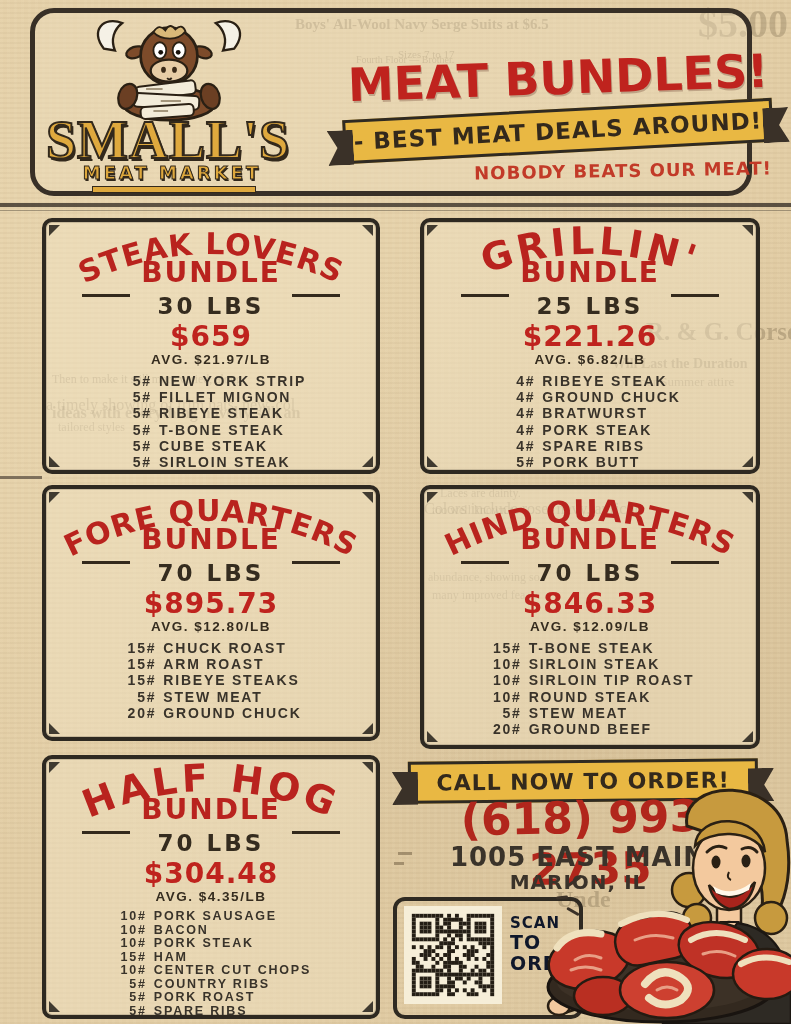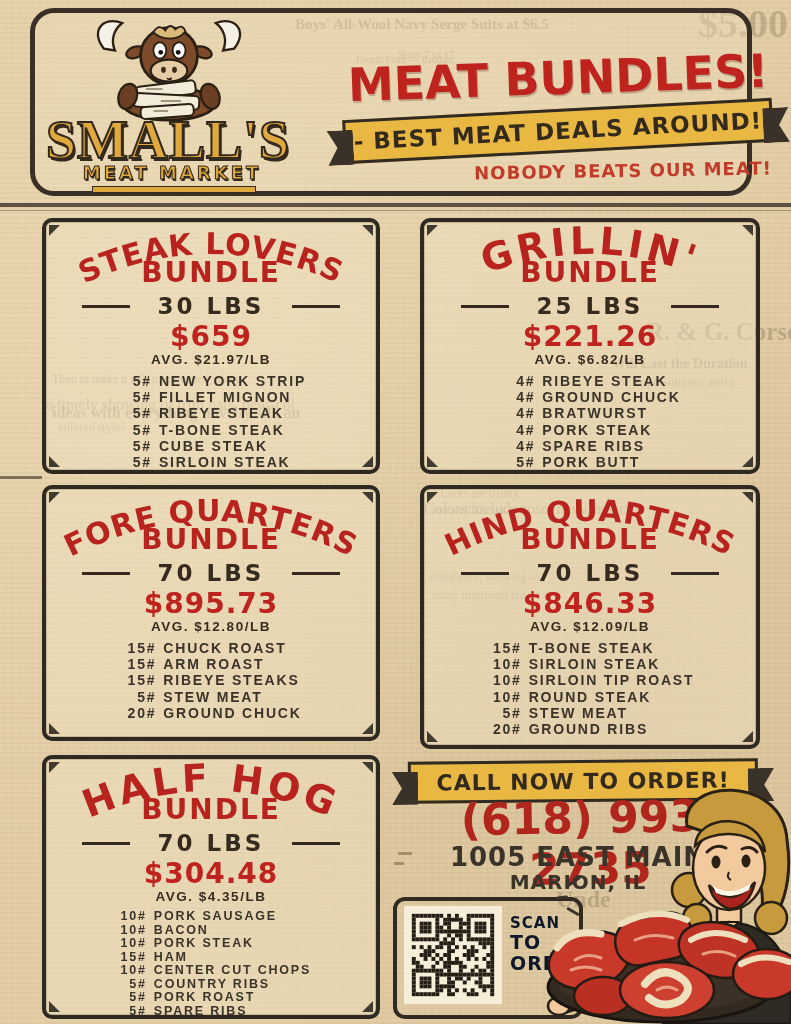--- a/index.html
+++ b/index.html
@@ -94,21 +94,21 @@
   .c-bl{bottom:3px;left:3px;border-width:0 11px 11px 0;border-color:transparent transparent #2e2921 transparent;}
   .c-br{bottom:3px;right:3px;border-width:0 0 11px 11px;border-color:transparent transparent #2e2921 transparent;}
 
   .bundle-inner{height:100%;display:flex;flex-direction:column;align-items:center;padding-top:3px;overflow:hidden;}
   .arc-svg{width:300px;height:70px;flex:0 0 auto;}
   .arc-text{font-family:"DejaVu Sans",sans-serif;font-weight:800;fill:#b9231e;}
   .bundle-sub{
     margin-top:-36px;font-family:"DejaVu Sans",sans-serif;font-weight:800;
     font-size:28px;line-height:28px;color:#b9231e;letter-spacing:2px;
   }
-  .weight-row{display:flex;align-items:center;gap:28px;margin-top:7px;}
+  .weight-row{display:flex;gap:28px;margin-top:7px;}
   .weight-line{width:48px;height:3px;background:#33291c;display:inline-block;}
   .weight-text{
     font-family:"DejaVu Sans",sans-serif;font-weight:800;font-size:23px;line-height:24px;
     color:#352c1f;letter-spacing:3px;
   }
   .price{
     margin-top:4px;font-family:"DejaVu Sans",sans-serif;font-weight:800;
     font-size:28px;line-height:29px;color:#bf231e;letter-spacing:1px;
   }
   .avg{
@@ -394,21 +394,21 @@
         <div class="item-row">
           <span class="item-qty">10#</span>
           <span class="item-name">ROUND STEAK</span>
         </div>
         <div class="item-row">
           <span class="item-qty">5#</span>
           <span class="item-name">STEW MEAT</span>
         </div>
         <div class="item-row">
           <span class="item-qty">20#</span>
-          <span class="item-name">GROUND RIBS</span>
+          <span class="item-name">GROUND BEEF</span>
         </div>
       </div>
   </div>
 </div>
 <div class="bundle-box b5">
   <span class="corner c-tl"></span>
   <span class="corner c-tr"></span>
   <span class="corner c-bl"></span>
   <span class="corner c-br"></span>
   <div class="bundle-inner">

